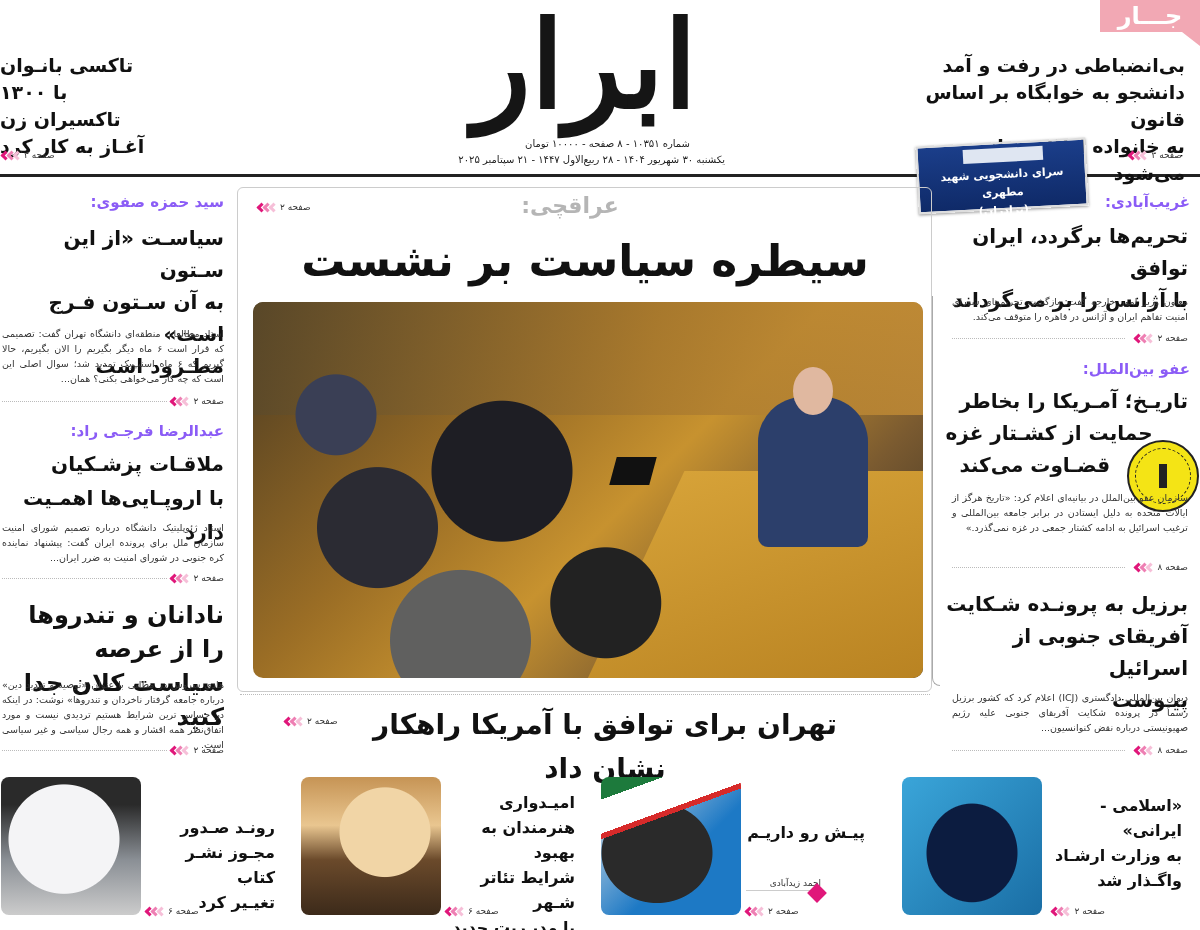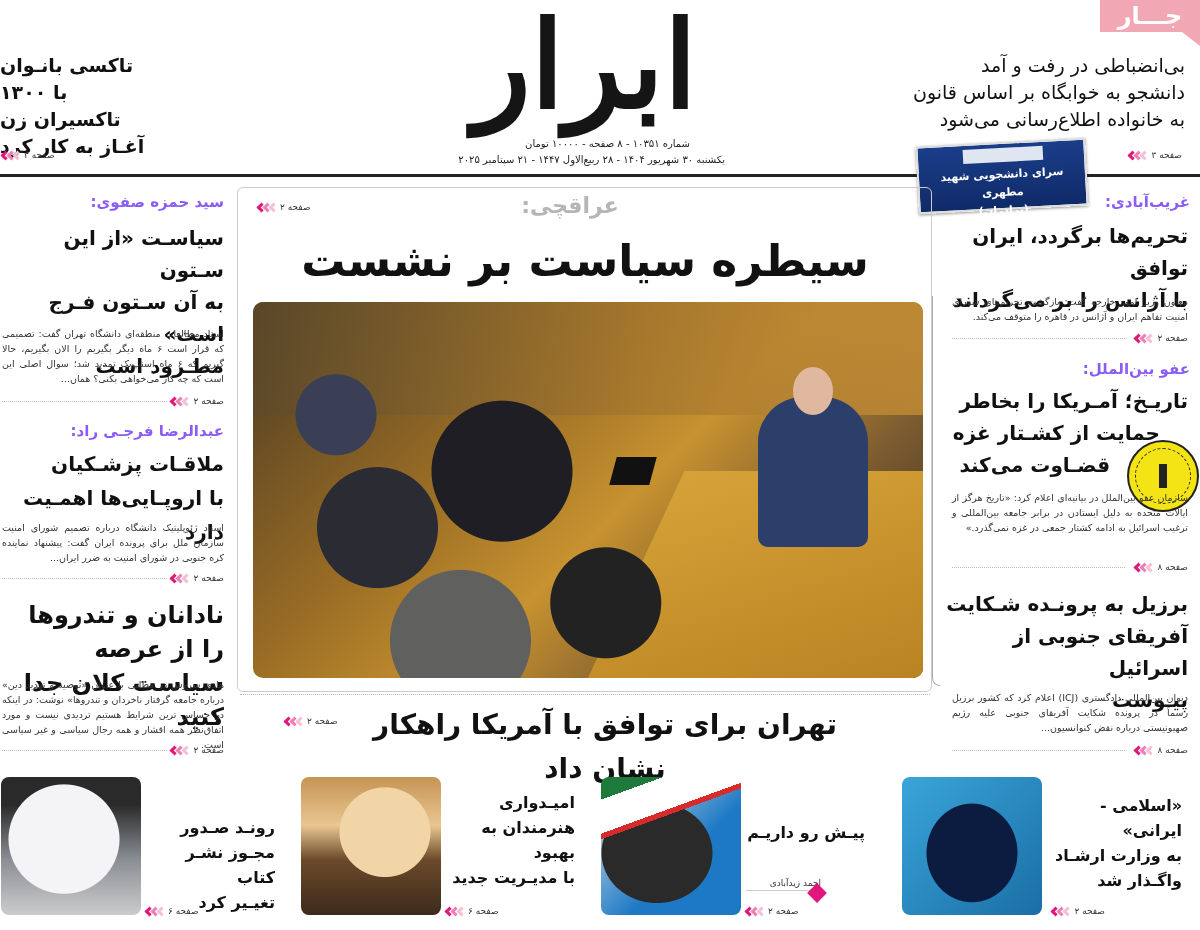--- a/index.html
+++ b/index.html
@@ -14,21 +14,21 @@
             line-height: 150px; letter-spacing: -4px; }
     .issue-line { font-size: 10px; color: #222; white-space: nowrap; direction: rtl; }
     .issue1 { left: 425px; top: 138px; width: 265px; text-align: right; }
     .issue2 { left: 425px; top: 154px; width: 300px; text-align: right; }
     .masthead-rule { left: 0; top: 174px; width: 1200px; height: 3px; background: #222; }
 
     .jar-badge { left: 1100px; top: 0; width: 100px; height: 32px; background: #f2a8b4; color: #fff;
                  font-weight: bold; font-size: 24px; text-align: center; line-height: 32px; letter-spacing: 4px; }
     .jar-tail { left: 1182px; top: 32px; width: 0; height: 0; border-top: 14px solid #f2a8b4; border-left: 18px solid transparent; }
 
-    .top-right-head { right: 15px; top: 52px; width: 280px; font-size: 19px; font-weight: normal; line-height: 27px; text-align: right; }
+    .top-right-head { right: 15px; top: 52px; width: 280px; font-size: 19px; font-weight: bold; line-height: 27px; text-align: right; }
     .top-left-head { left: 0; top: 52px; width: 150px; font-size: 19px; font-weight: bold; line-height: 27px; text-align: left; direction: rtl; }
     .top-left-head span, .top-right-head span { display: block; }
 
     .page-ref { display: flex; align-items: center; gap: 4px; font-size: 9px; color: #333; white-space: nowrap; direction: rtl; }
     .chev { display: inline-flex; direction: ltr; }
     .chev i { display: inline-block; width: 7px; height: 7px; border-left: 3px solid #e0177a; border-bottom: 3px solid #e0177a;
               transform: rotate(45deg); margin-right: -1px; font-style: normal; }
     .chev i:nth-child(2) { border-color: #ee7fb3; }
     .chev i:nth-child(3) { border-color: #f6bfd8; }
     .dots { flex: 1; border-bottom: 1px dotted #bbb; margin-right: 6px; height: 1px; }
@@ -178,21 +178,21 @@
       <i></i>
       <i></i>
       <i></i>
     </span>
   <span class="dots"></span>
 </div>
 
 <div class="abs kicker" style="right:10px; top:360px;">عفو بین‌الملل:</div>
 <div class="abs head" style="right:12px; top:385px; width:250px; font-size:20px; line-height:32px;">
   <div>تاریـخ؛ آمـریکا را بخاطر</div>
-  <div style="margin-right:28px;">حمایت از کشـتار غزه</div>
+  <div style="margin-right:28px;text-align:center;">حمایت از کشـتار غزه</div>
   <div style="margin-right:78px;">قضـاوت می‌کند</div>
 </div>
 <div class="abs amnesty">
   <div class="ring"></div>
   <div class="candle"></div>
 </div>
 <div class="abs body-text" style="right:12px; top:490px; width:236px;">سازمان عفو بین‌الملل در بیانیه‌ای اعلام کرد: «تاریخ هرگز از ایالات متحده به دلیل ایستادن در برابر جامعه بین‌المللی و ترغیب اسرائیل به ادامه کشتار جمعی در غزه نمی‌گذرد.»</div>
 <div class="abs page-ref" style="right:12px; top:562px; width:236px;">
   <span>صفحه ۸</span>
   <span class="chev">
@@ -294,20 +294,21 @@
       <i></i>
       <i></i>
       <i></i>
     </span>
 </div>
 
 <div class="abs tile-img img-theatre" style="left:301px; top:777px;"></div>
 <div class="abs tile-head" style="left:445px; top:790px; width:130px;">
   <div>امیـدواری</div>
   <div>هنرمندان به بهبود</div>
+  <div>شرایط تئاتر شـهر</div>
   <div>با مدیـریت جدید</div>
 </div>
 <div class="abs page-ref" style="left:446px; top:906px;">
   <span>صفحه ۶</span>
   <span class="chev">
       <i></i>
       <i></i>
       <i></i>
     </span>
 </div>

